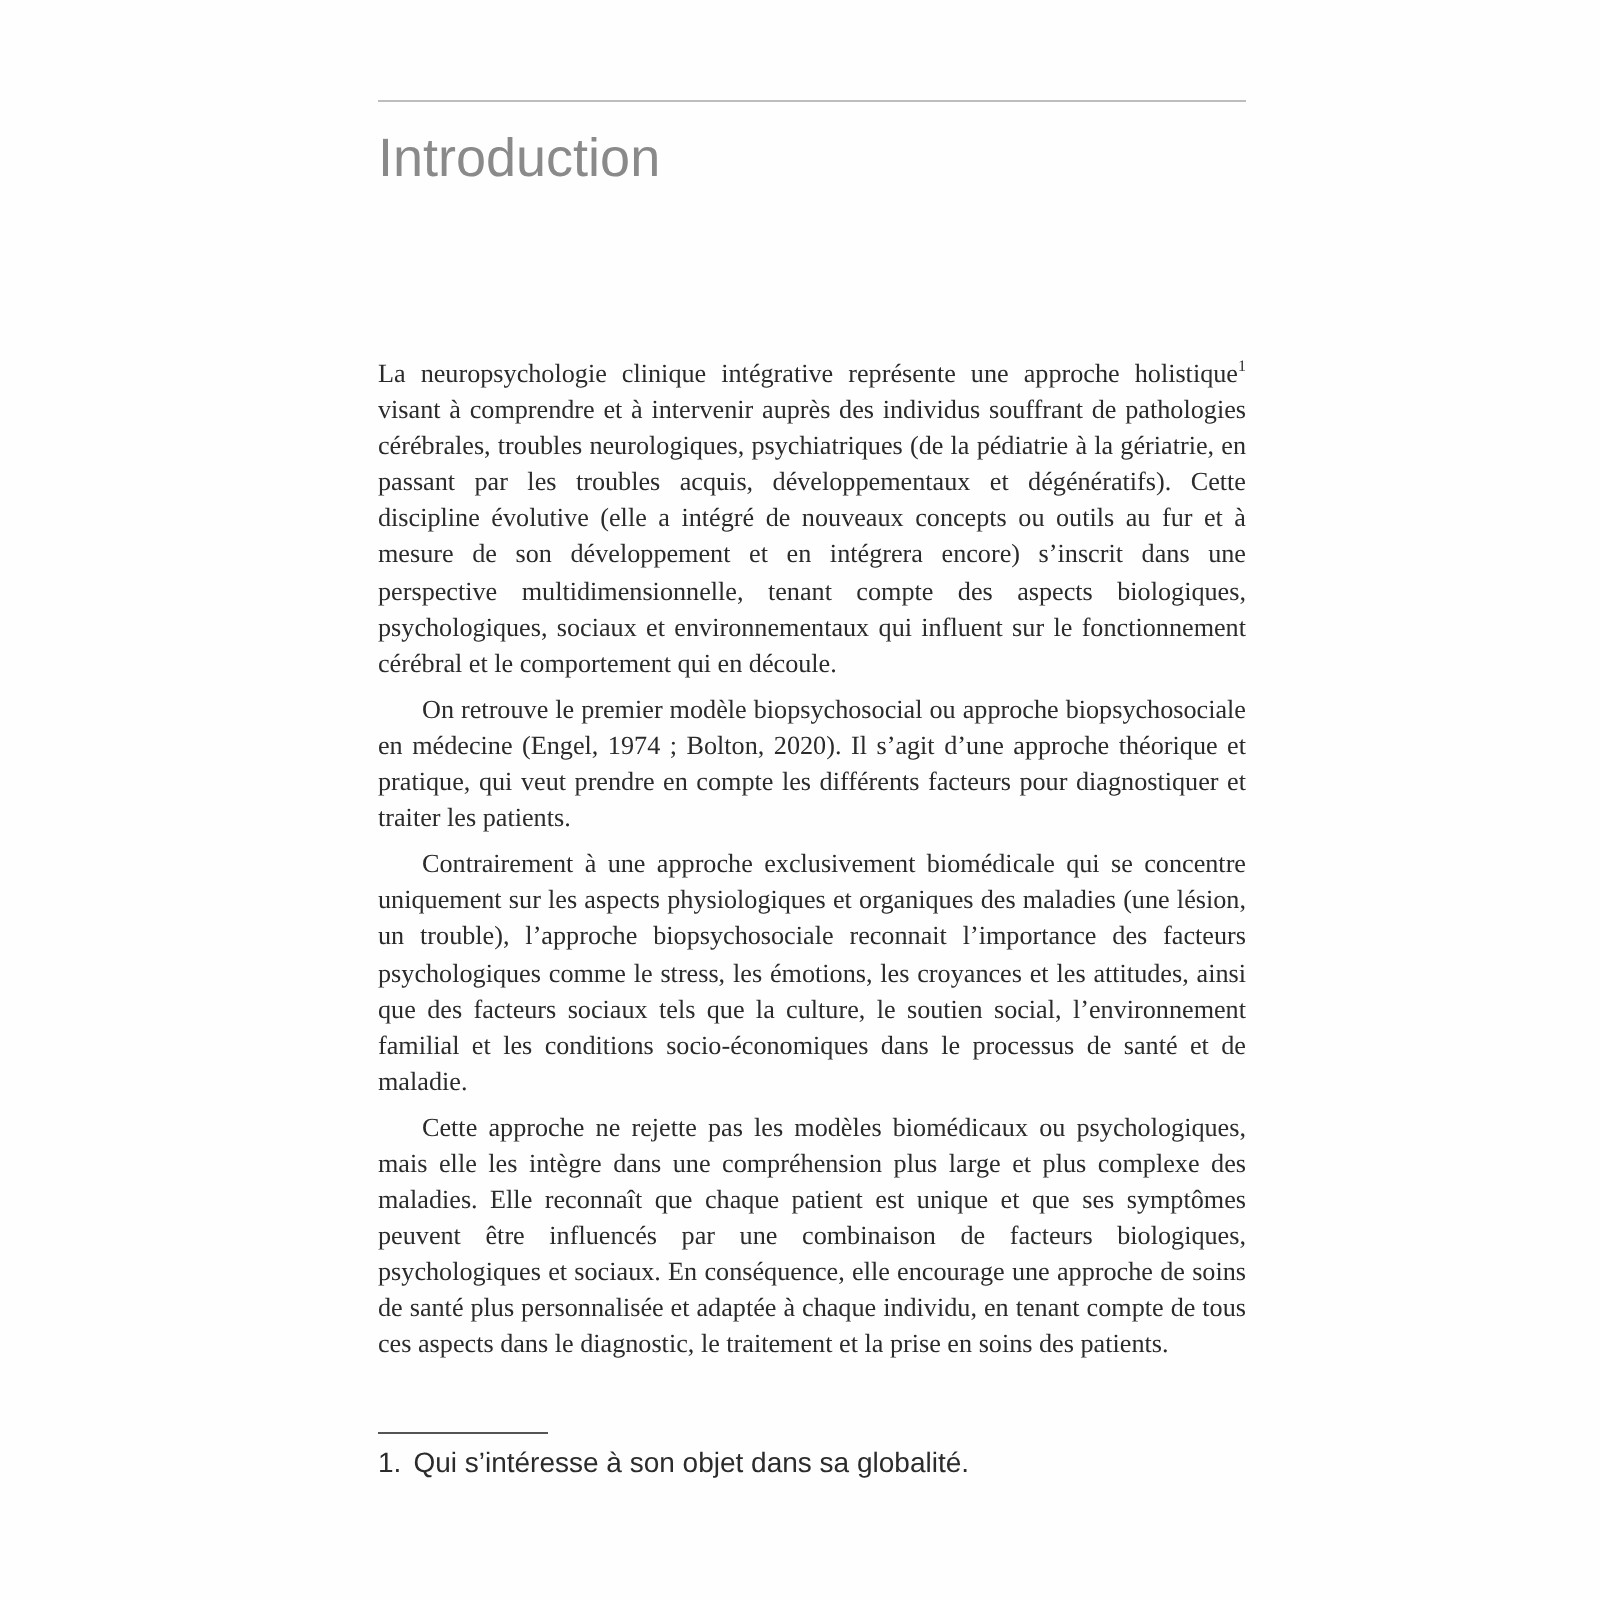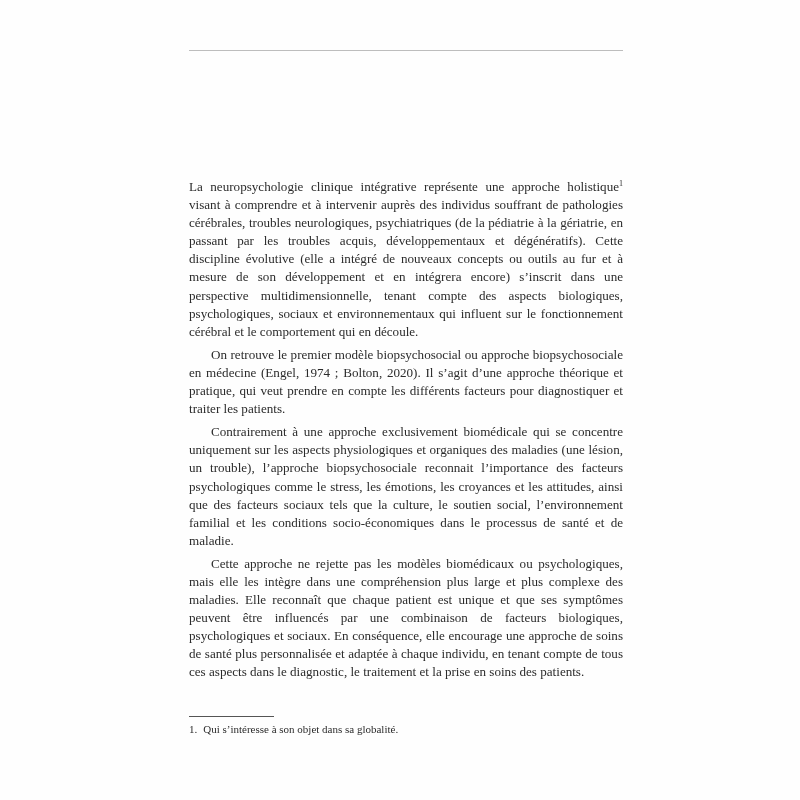--- a/index.html
+++ b/index.html
@@ -5,29 +5,30 @@
     html, body { margin:0; padding:0; background:#ffffff; }
     body { width:800px; height:800px; position:relative; overflow:hidden; }
     .page { position:absolute; left:0; top:0; width:800px; height:800px; background:#fefefe; }
     .top-rule { position:absolute; left:189px; top:50px; width:434px; height:1px; background:#bdbdbd; }
     .title { position:absolute; left:189px; top:64px; font-family:"Liberation Sans", sans-serif; font-size:27px; color:#8a8a8a; letter-spacing:0px; }
     .body-text { position:absolute; left:189px; top:178px; width:434px; font-family:"Liberation Serif", serif; font-size:13.1px; line-height:18.1px; color:#2b2b2b; text-align:justify; hyphens:auto; }
     .body-text p { margin:0 0 5px 0; text-indent:22px; }
     .body-text p.first { text-indent:0; }
     .fnref { font-size:8px; vertical-align:super; line-height:0; }
     .fn-rule { position:absolute; left:189px; top:716px; width:85px; height:1px; background:#555; }
-    .footnote { position:absolute; left:189px; top:723px; font-family:Liberation Serif, serif; font-size:11px; color:#2b2b2b; }
+    .footnote { position:absolute; left:189px; top:723px; font-family:Liberation Sans, sans-serif; font-size:14px; color:#2b2b2b; }
     .footnote .num { margin-right:6px; }
     .page-num { position:absolute; left:608px; top:754px; font-family:Liberation Mono, monospace; font-size:13px; color:#444;margin-top:44px; }
   </style>
 </head>
 <body>
 
 <div class="page">
   <div class="top-rule"></div>
+  <div class="title">Introduction</div>
 
   <div class="body-text">
     <p class="first"><span>La neuropsychologie clinique intégrative représente une approche holistique</span><sup class="fnref">1</sup><span> visant à comprendre et à intervenir auprès des individus souffrant de pathologies cérébrales, troubles neurologiques, psychiatriques (de la pédiatrie à la gériatrie, en passant par les troubles acquis, développementaux et dégénératifs). Cette discipline évolutive (elle a intégré de nouveaux concepts ou outils au fur et à mesure de son développement et en intégrera encore) s’inscrit dans une perspective multidimensionnelle, tenant compte des aspects biologiques, psychologiques, sociaux et environnementaux qui influent sur le fonctionnement cérébral et le comportement qui en découle.</span></p>
     <p>On retrouve le premier modèle biopsychosocial ou approche biopsychosociale en médecine (Engel, 1974 ; Bolton, 2020). Il s’agit d’une approche théorique et pratique, qui veut prendre en compte les différents facteurs pour diagnostiquer et traiter les patients.</p>
     <p>Contrairement à une approche exclusivement biomédicale qui se concentre uniquement sur les aspects physiologiques et organiques des maladies (une lésion, un trouble), l’approche biopsychosociale reconnait l’importance des facteurs psychologiques comme le stress, les émotions, les croyances et les attitudes, ainsi que des facteurs sociaux tels que la culture, le soutien social, l’environnement familial et les conditions socio-économiques dans le processus de santé et de maladie.</p>
     <p>Cette approche ne rejette pas les modèles biomédicaux ou psychologiques, mais elle les intègre dans une compréhension plus large et plus complexe des maladies. Elle reconnaît que chaque patient est unique et que ses symptômes peuvent être influencés par une combinaison de facteurs biologiques, psychologiques et sociaux. En conséquence, elle encourage une approche de soins de santé plus personnalisée et adaptée à chaque individu, en tenant compte de tous ces aspects dans le diagnostic, le traitement et la prise en soins des patients.</p>
   </div>
 
   <div class="fn-rule"></div>
   <div class="footnote">

